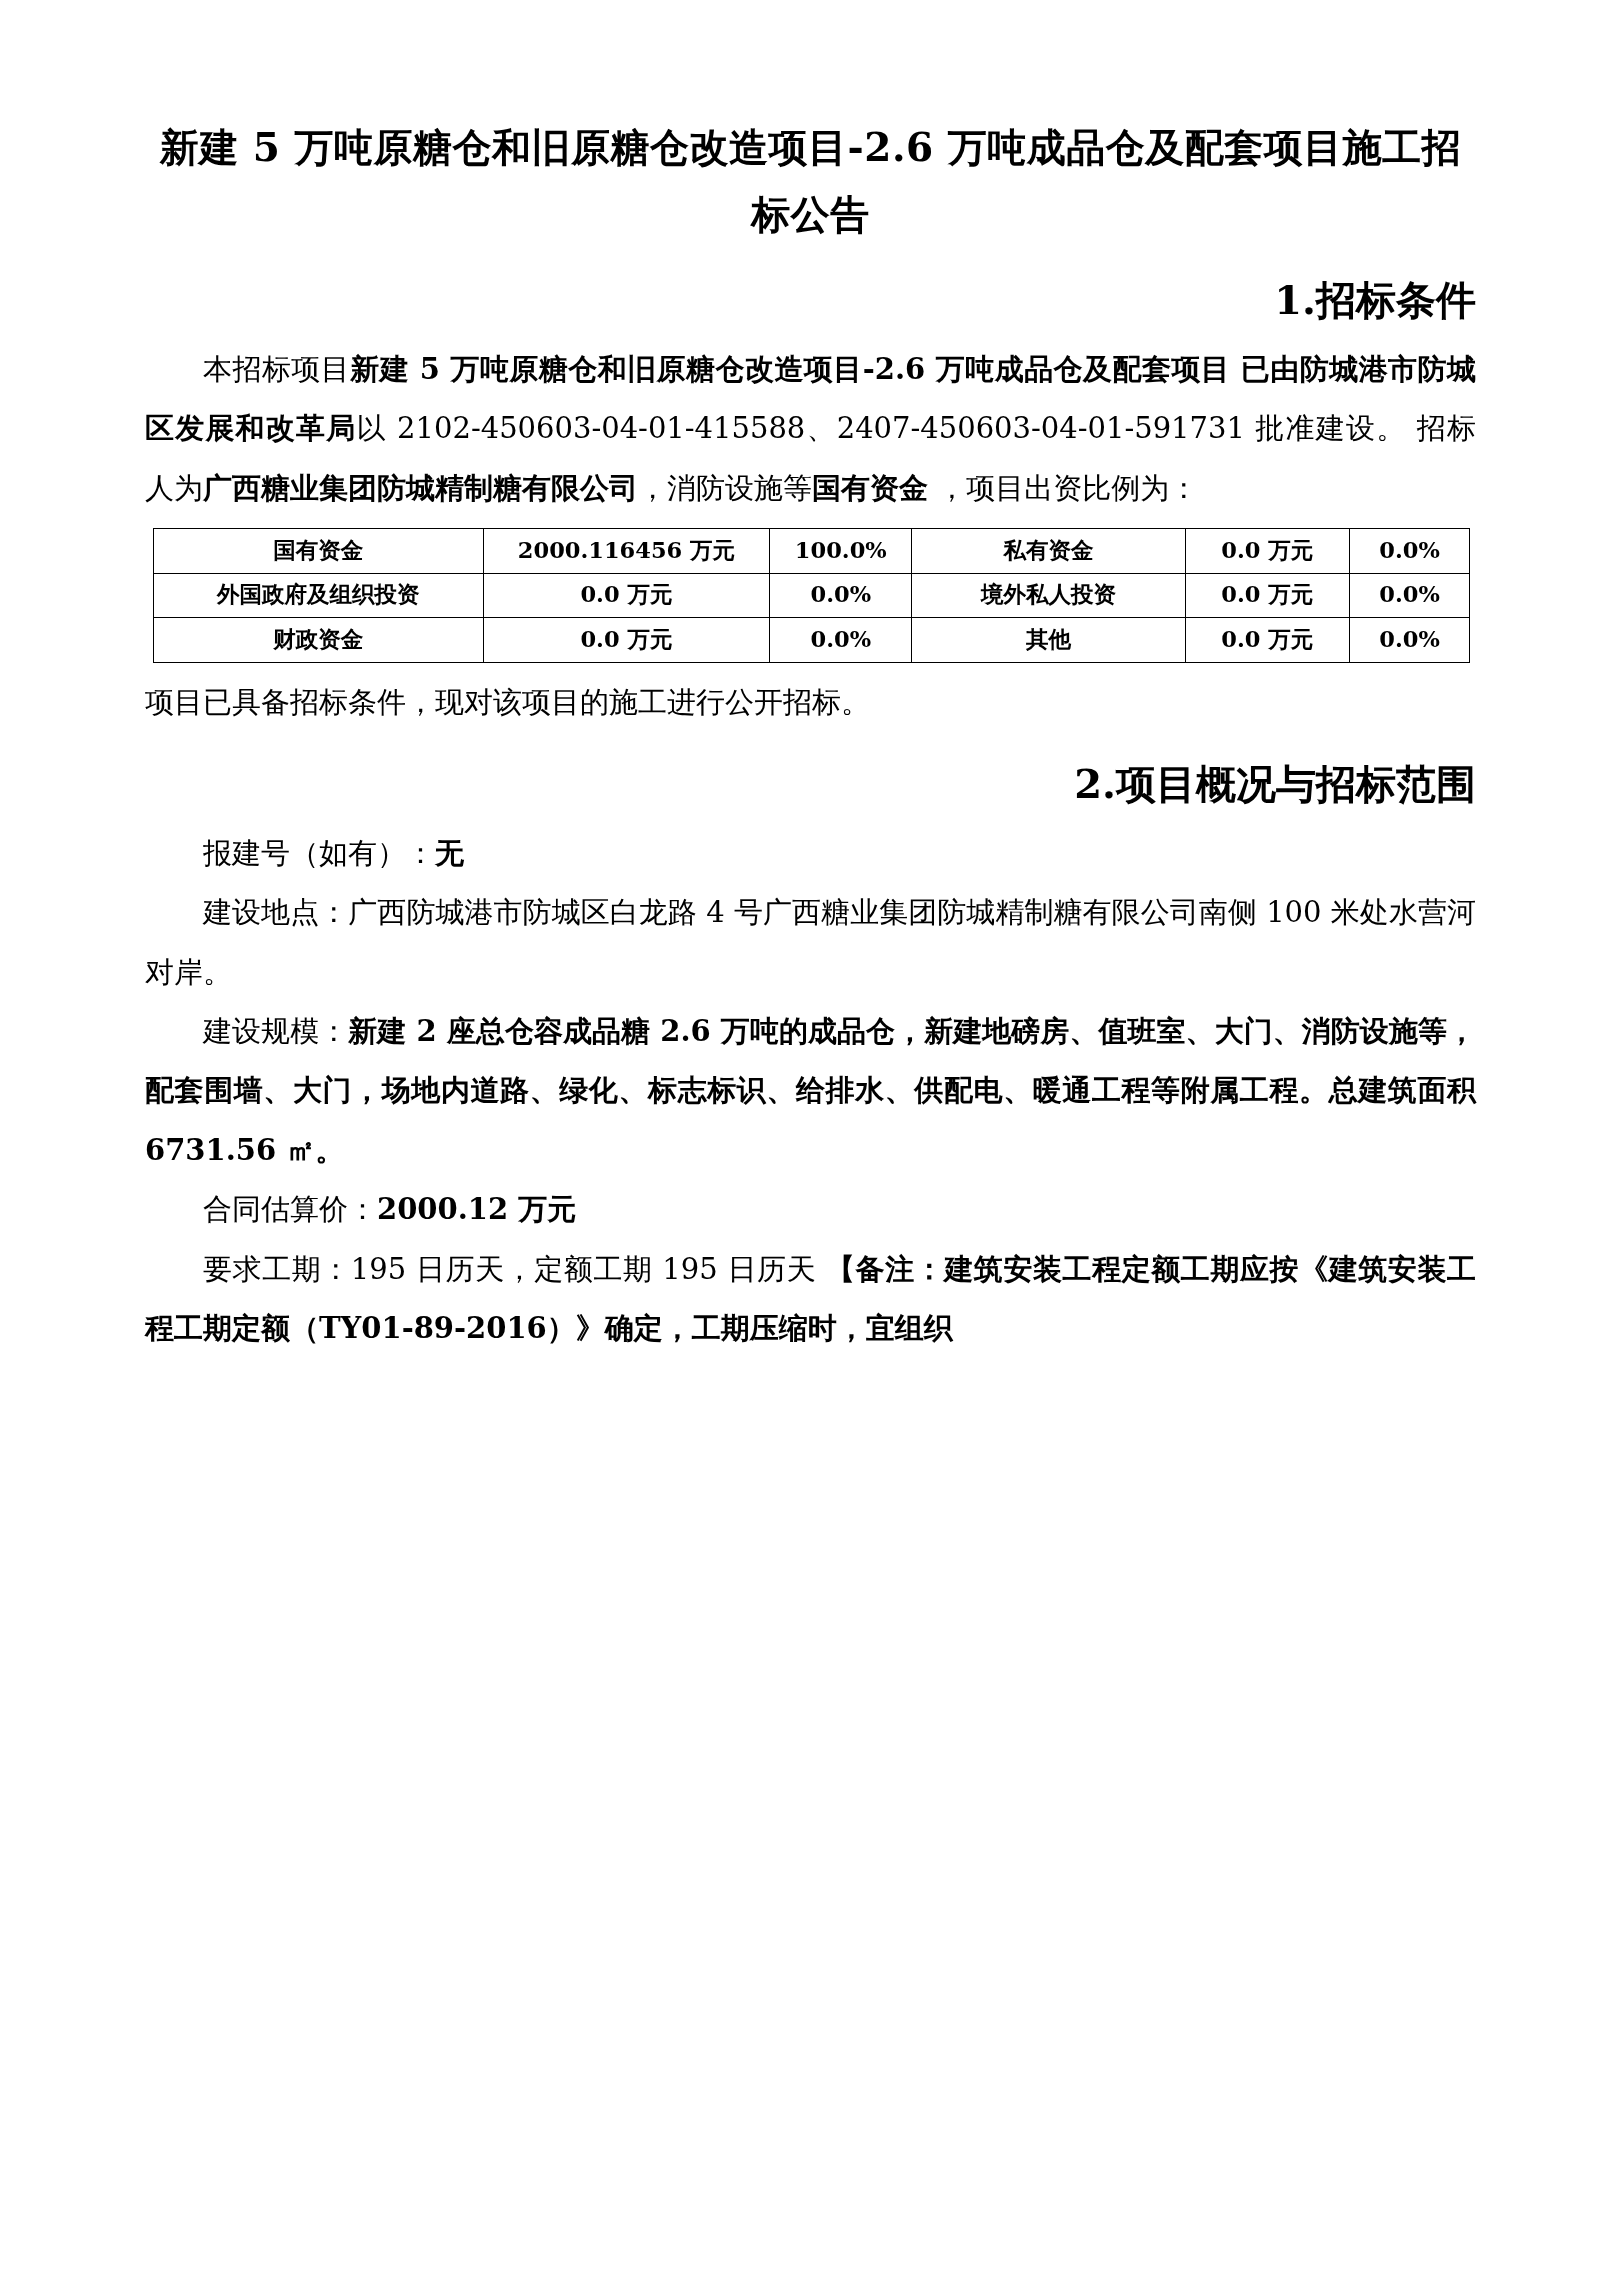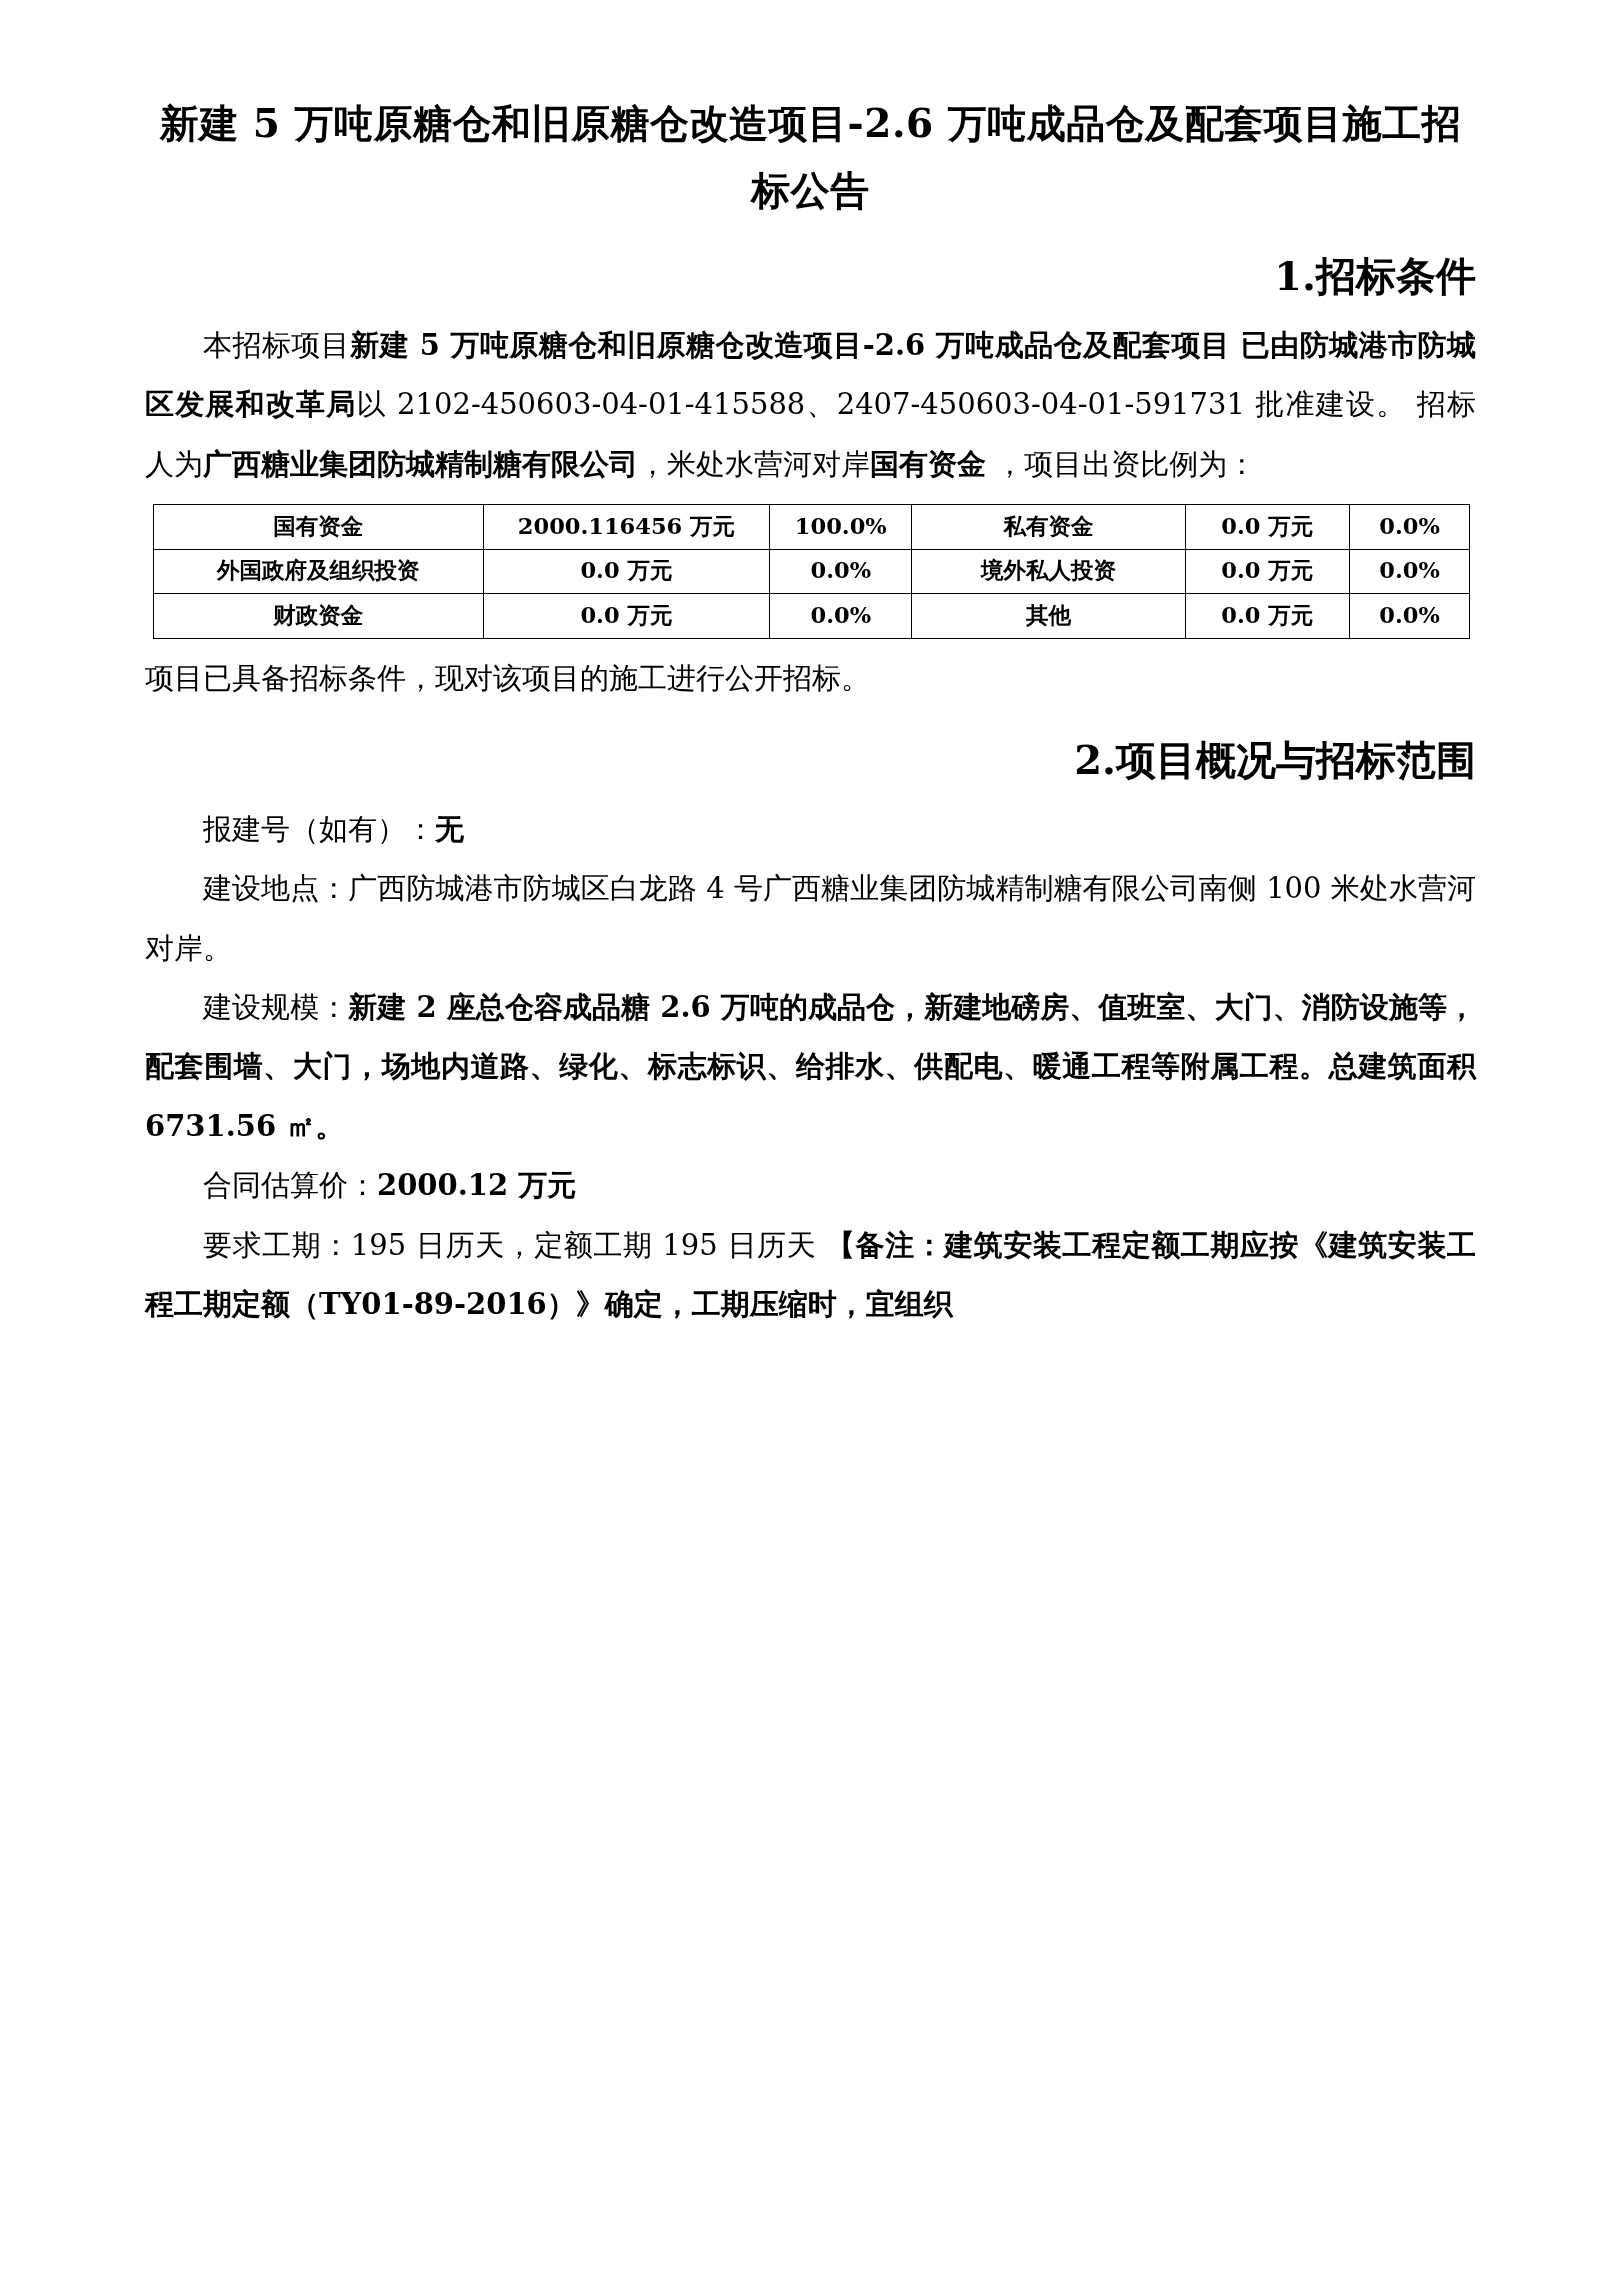--- a/index.html
+++ b/index.html
@@ -12,21 +12,21 @@
     height: 2293px;
     font-family: "DejaVu Serif", "Liberation Serif", serif;
     color: #000000;
     -webkit-font-smoothing: antialiased;
   }
   .page {
     position: relative;
     width: 1621px;
     height: 2293px;
     box-sizing: border-box;
-    padding: 90px 145px 0 145px;
+    padding: 114px 145px 0 145px;
   }
   .doc-title {
     text-align: center;
     font-size: 39px;
     font-weight: bold;
     line-height: 1.72;
     letter-spacing: 0.5px;
     margin: 0 0 5.9px 0;
     font-family: "DejaVu Serif", "Liberation Serif", serif;
   }
@@ -74,21 +74,21 @@
 </style>
 </head>
 <body>
 
 <div class="page">
 
   <h1 class="doc-title">新建 5 万吨原糖仓和旧原糖仓改造项目-2.6 万吨成品仓及配套项目施工招标公告</h1>
 
   <div class="heading">1.招标条件</div>
 
-  <p class="body indent"><span>本招标项目</span><span class="b">新建 5 万吨原糖仓和旧原糖仓改造项目-2.6 万吨成品仓及配套项目</span><span class="b"> 已由</span><span class="b">防城港市防城区发展和改革局</span><span>以 2102-450603-04-01-415588、2407-450603-04-01-591731 批准建设。 招标人为</span><span class="b">广西糖业集团防城精制糖有限公司</span><span>，米处水营河对岸</span><span class="b">国有资金</span><span> ，项目出资比例为：</span></p>
+  <p class="body indent"><span>本招标项目</span><span class="b">新建 5 万吨原糖仓和旧原糖仓改造项目-2.6 万吨成品仓及配套项目</span><span class="b"> 已由</span><span class="b">防城港市防城区发展和改革局</span><span>以 2102-450603-04-01-415588、2407-450603-04-01-591731 批准建设。 招标人为</span><span class="b">广西糖业集团防城精制糖有限公司</span><span>，消防设施等</span><span class="b">国有资金</span><span> ，项目出资比例为：</span></p>
 
   <table class="fund">
     <tbody>
       <tr>
         <td class="c0">国有资金</td>
         <td class="c1">2000.116456 万元</td>
         <td class="c2">100.0%</td>
         <td class="c3">私有资金</td>
         <td class="c4">0.0 万元</td>
         <td class="c5">0.0%</td>

